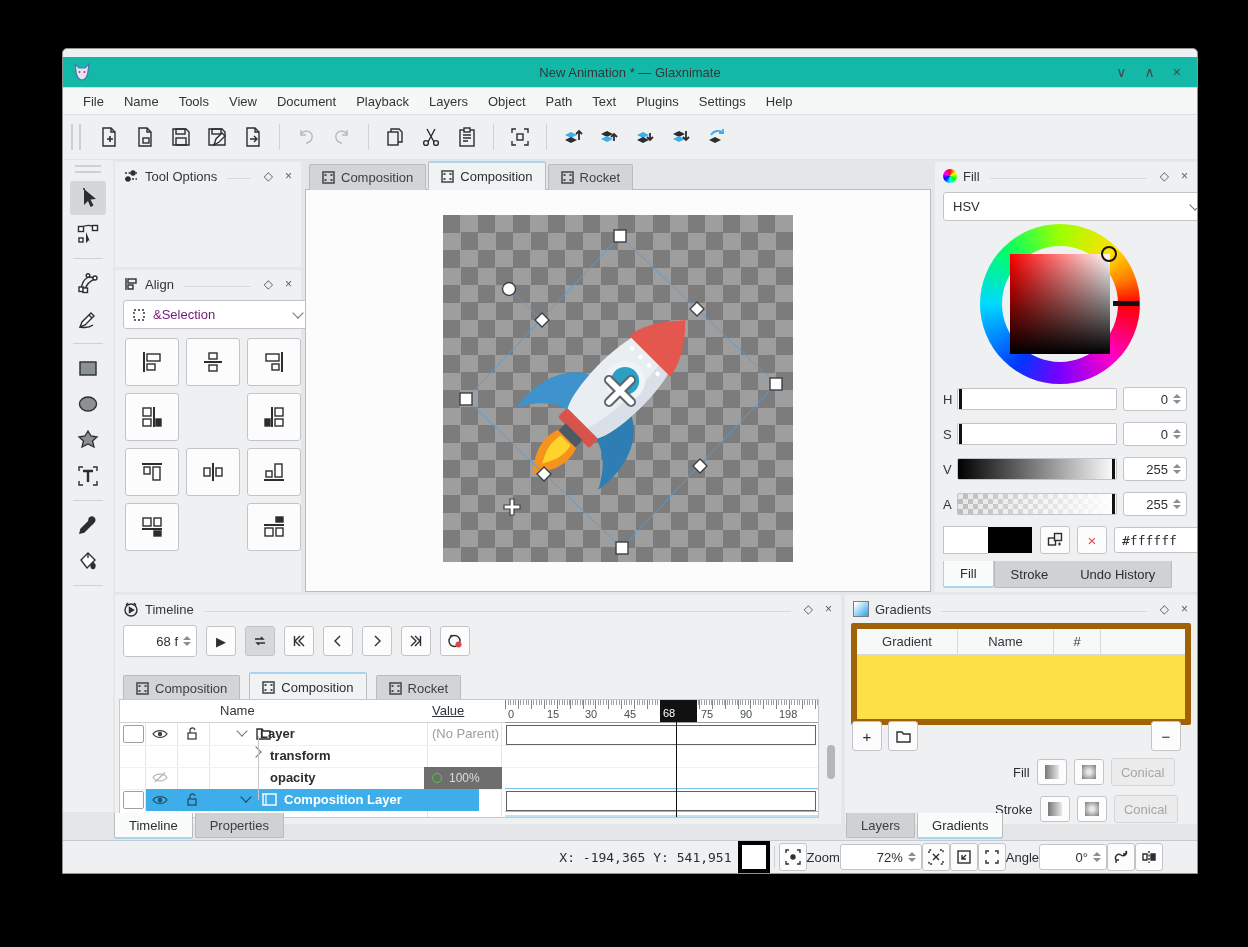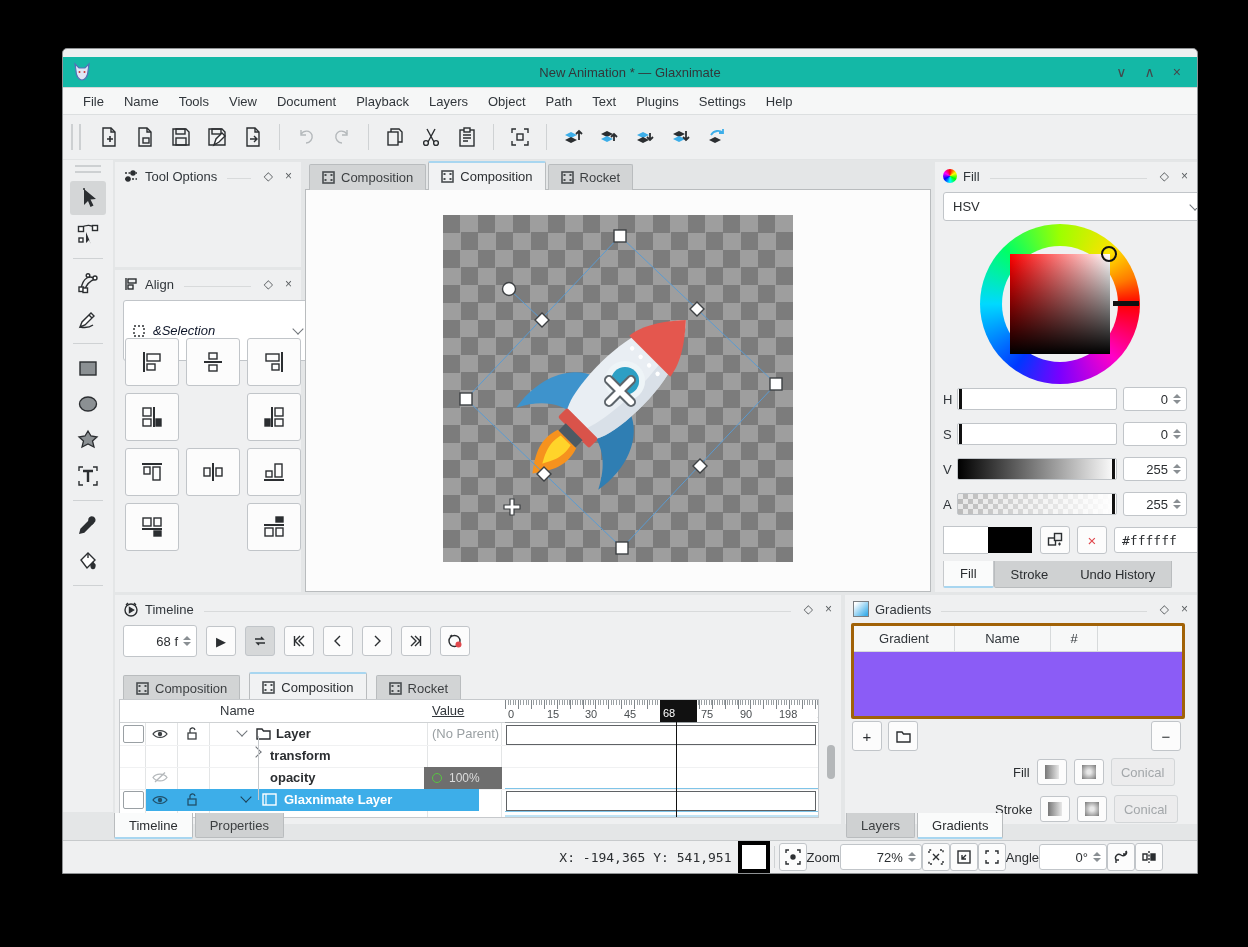--- a/index.html
+++ b/index.html
@@ -73,21 +73,21 @@
   .track .handle{position:absolute;top:0;bottom:0;width:3px;background:#111;}
   .track.v{background:linear-gradient(to right,#000,#fff);}
   .track.a{background:linear-gradient(to right,rgba(255,255,255,0),#fff),conic-gradient(#bbb 25%,#e8e8e8 0 50%,#bbb 0 75%,#e8e8e8 0);background-size:100% 100%,10px 10px;}
   .mini-spin{width:52px;margin-left:6px;height:22px;font-size:13px;}
   .f-tabs{position:absolute;left:0;right:0;top:399px;height:27px;display:flex;padding-left:8px;}
   .f-tab{padding:0 16px;display:flex;align-items:center;font-size:13px;}
   .f-tab.active{background:#fafbfb;border:1px solid #c6c9cc;border-top:none;border-bottom:2px solid #a8d6f0;border-radius:0 0 2px 2px;color:#2b2e31;}
   .f-gray{background:#cfd1d2;border:1px solid #b9bcbe;border-top:none;display:flex;border-radius:0 0 2px 2px;}
   
   .grad-panel{left:782px;top:435px;width:352px;height:229px;}
-  .g-table{position:absolute;left:6px;top:28px;width:328px;height:90px;background:#8b5cf6;border:3px solid #a16207;border-radius:2px;}
+  .g-table{position:absolute;left:6px;top:28px;width:328px;height:90px;background:#fde047;border:6px solid #a16207;border-radius:2px;}
   .g-head{display:flex;height:25px;border-bottom:1px solid #d7dadb;background:#f7f8f8;font-size:13px;color:#31363b;}
   .g-head div{display:flex;align-items:center;justify-content:center;border-right:1px solid #d7dadb;}
   .g-row2{position:absolute;display:flex;align-items:center;gap:7px;}
   .g-prev{width:28px;height:24px;}
   .g-prev i{width:14px;height:14px;display:block;}
   .dis-btn{color:#a3a7aa;background:#ececed;border:1px solid #d3d6d8;border-radius:3px;display:flex;align-items:center;justify-content:center;font-size:13px;}
   
   .tl-panel{left:52px;top:435px;width:726px;height:229px;}
   .tl-ctl{position:absolute;top:30px;left:8px;display:flex;gap:9px;align-items:center;}
   .tl-btn{width:28px;height:28px;font-size:13px;color:#2b2e31;}
@@ -108,21 +108,21 @@
   .sb-swatch{width:24px;height:24px;background:#fff;border:4px solid #000;}
   .sb-sep{width:1px;height:22px;background:#cfd2d4;margin:0 4px;}
   .sb-btn{width:26px;height:26px;}
   .sb-spin{height:24px;font-size:13px;}
   
   .al-grid{position:absolute;left:10px;top:68px;display:grid;grid-template-columns:52px 52px 52px;grid-auto-rows:46px;gap:9px;}
   .al-btn{width:52px;height:46px;}
   
   .tool-opts{left:52px;top:2px;width:186px;height:105px;}
   .align-p{left:52px;top:110px;width:186px;height:322px;}
-  .sel-combo{position:absolute;left:8px;top:30px;width:170px;height:27px;padding:16px 8px;gap:7px;font-size:13px;color:#0f172a;font-style:italic;}
+  .sel-combo{position:absolute;left:8px;top:30px;width:170px;height:27px;padding:0 8px;gap:7px;font-size:13px;color:#701a75;}
   .sel-combo .chev{margin-left:auto;}
 </style>
 </head>
 <body>
 
 <div class="stage">
  <div class="window">
 
   <div class="titlebar">
     <span class="logo">
@@ -757,21 +757,21 @@
                 <circle cx="8" cy="6" r="2.2" fill="#3c4043"></circle>
               </svg>
           <svg width="12" height="14" viewBox="0 0 12 14" style="position:absolute;left:66px;top:4px;">
                 <rect x="2" y="6" width="8" height="6" fill="none" stroke="#3c4043" stroke-width="1.3"></rect>
                 <path d="M4,6 V4 a2.5,2.5 0 0 1 5,-1" fill="none" stroke="#3c4043" stroke-width="1.3"></path>
               </svg>
           <span class="chev" style="position:absolute;left:118px;top:8px;"></span>
           <svg width="15" height="13" viewBox="0 0 15 13" style="position:absolute;left:136px;top:4px;">
                 <path d="M1,2 h5 l1.5,2 H14 v8 H1 z" fill="none" stroke="#2b2e31" stroke-width="1.4"></path>
               </svg>
-          <b style="position:absolute;left:156px;top:3px;">Layer</b>
+          <b style="position:absolute;left:140px;top:3px;">Layer</b>
           <span style="position:absolute;left:312px;top:3px;color:#9aa0a3;">(No Parent)</span>
         </div>
 
         <div class="row" style="top:45px;left:0;right:0;border-bottom:1px solid #f0f1f2;">
           <span class="chev" style="position:absolute;left:132px;top:7px;transform:rotate(-45deg);"></span>
           <b style="position:absolute;left:150px;top:3px;">transform</b>
         </div>
 
         <div class="row" style="top:67px;left:0;right:0;border-bottom:1px solid #f0f1f2;">
           <svg width="16" height="13" viewBox="0 0 16 13" style="position:absolute;left:32px;top:4px;">
@@ -794,21 +794,21 @@
               </svg>
           <svg width="12" height="14" viewBox="0 0 12 14" style="position:absolute;left:66px;top:4px;">
                 <rect x="2" y="6" width="8" height="6" fill="none" stroke="#21506b" stroke-width="1.3"></rect>
                 <path d="M4,6 V4 a2.5,2.5 0 0 1 5,-1" fill="none" stroke="#21506b" stroke-width="1.3"></path>
               </svg>
           <span class="chev" style="position:absolute;left:122px;top:8px;border-color:#1d4057;"></span>
           <svg width="15" height="13" viewBox="0 0 15 13" style="position:absolute;left:142px;top:4px;">
                 <rect x="1" y="1" width="13" height="11" fill="none" stroke="#fff" stroke-width="1.4"></rect>
                 <path d="M4,1 V12" stroke="#fff" stroke-width="1.2"></path>
               </svg>
-          <b style="position:absolute;left:164px;top:3px;color:#fff;">Glaxnimate Layer</b>
+          <b style="position:absolute;left:164px;top:3px;color:#fff;">Composition Layer</b>
         </div>
 
         <span style="position:absolute;left:138px;top:36px;width:1px;height:64px;background:#c6c9cc;"></span>
 
         <span class="kf-bar" style="left:386px;right:2px;top:25px;"></span>
         <span style="position:absolute;left:385px;right:0;top:88px;height:1px;background:#7fc4e8;"></span>
         <span class="kf-bar" style="left:386px;right:2px;top:91px;"></span>
         <span style="position:absolute;left:385px;right:0;top:111px;height:1px;background:#7fc4e8;"></span>
         <span style="position:absolute;left:385px;right:0;bottom:0;height:2px;background:#bfe3f5;"></span>
 

